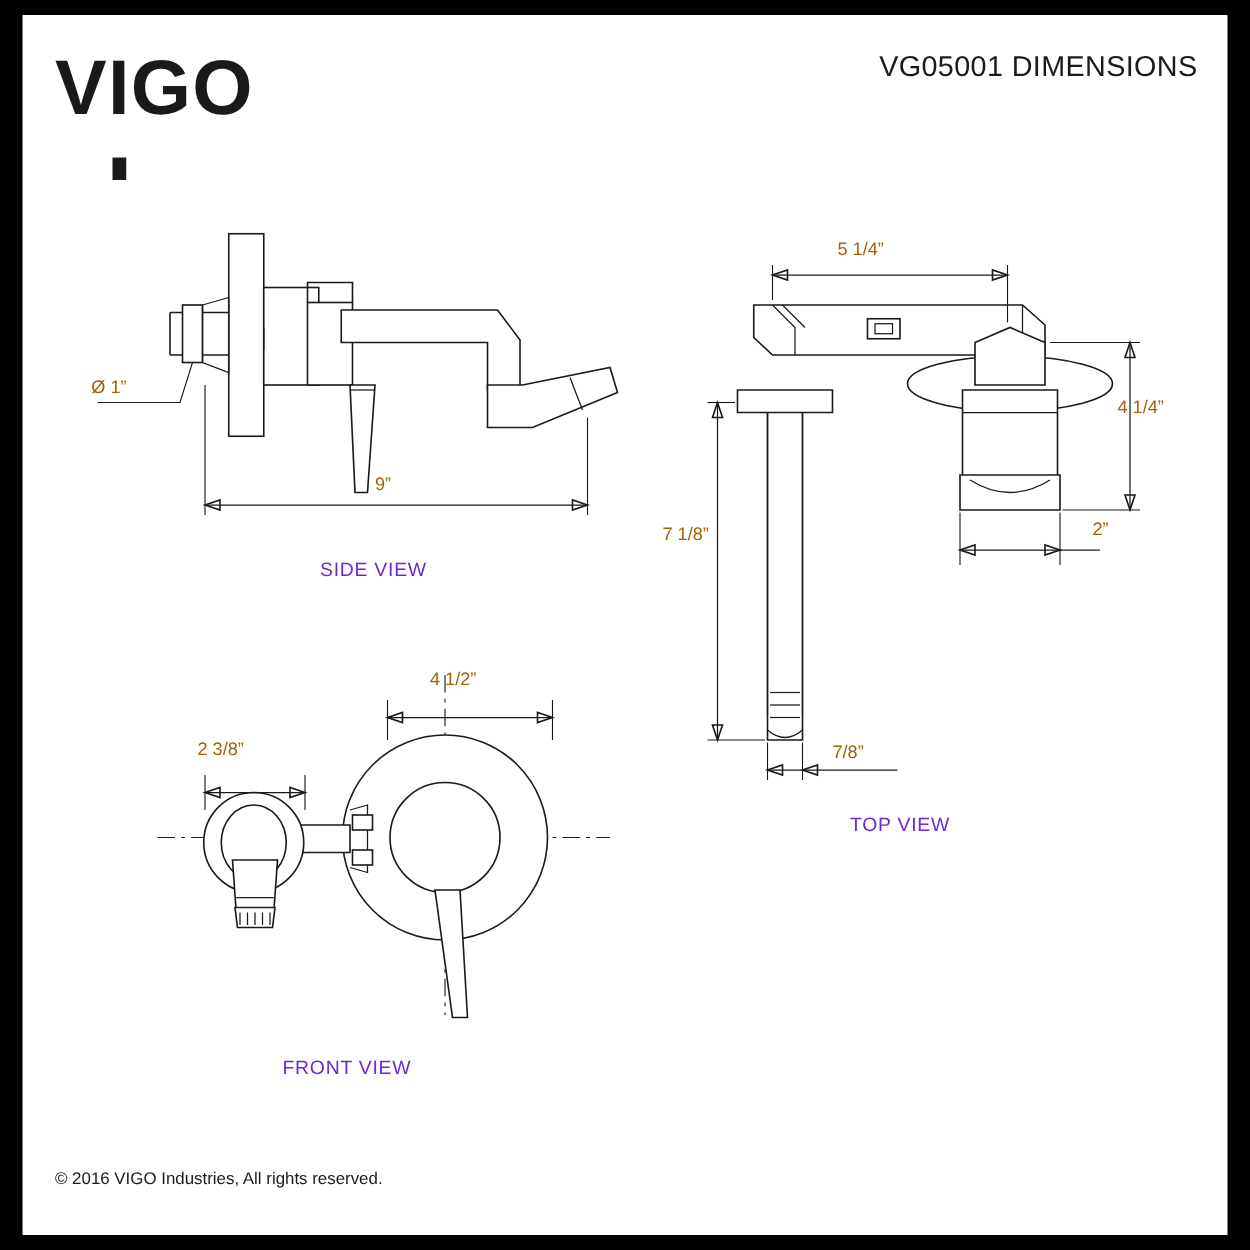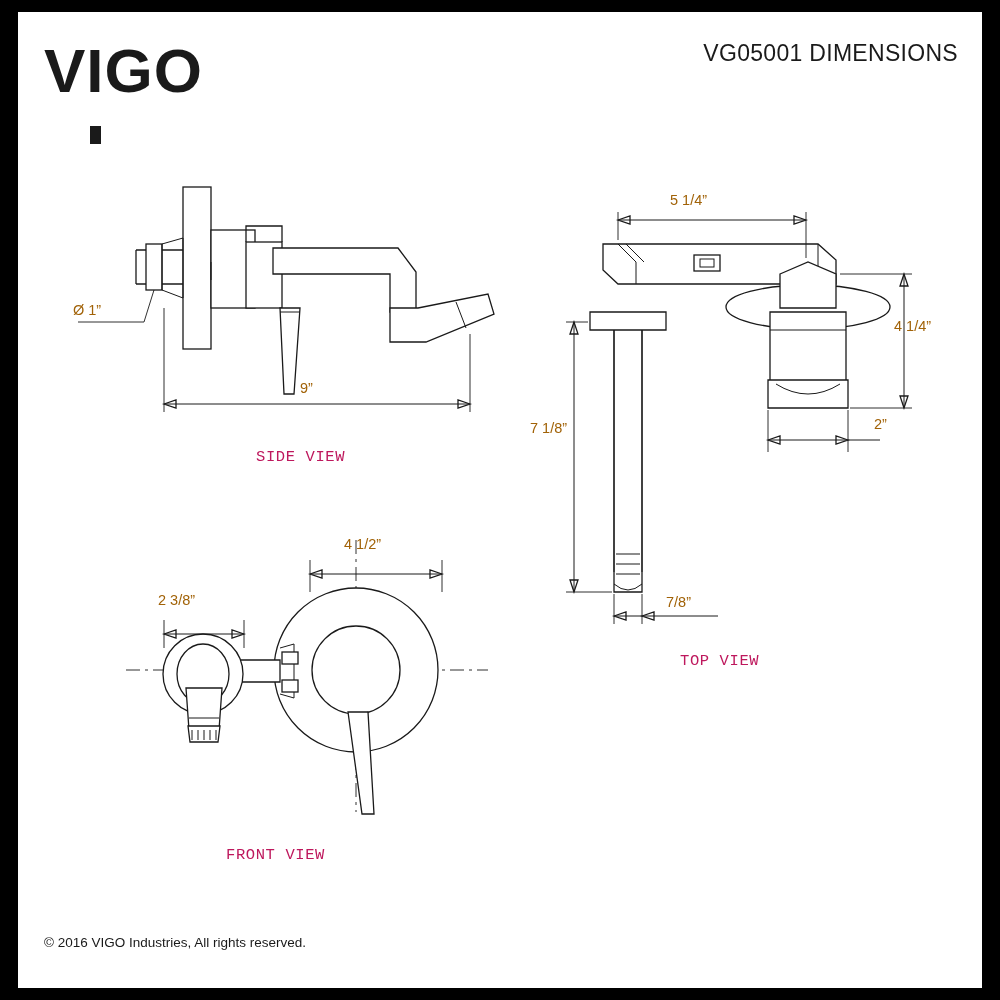--- a/index.html
+++ b/index.html
@@ -63,24 +63,23 @@
     left: 26px;
     bottom: 38px;
     font-size: 13.5px;
     color: #1a1a1a;
     text-align: right;
   }
   
   .view-caption {
     position: absolute;
     font-size: 15.5px;
-    color: #be185d;
+    color: #6d28d9;
     letter-spacing: 0.6px;
     white-space: nowrap;
-    font-family: Liberation Mono, monospace;
   }
   
   .dim-label {
     position: absolute;
     font-size: 14.5px;
     color: #a16207;
     white-space: nowrap;
   }
   svg {
     position: absolute;

